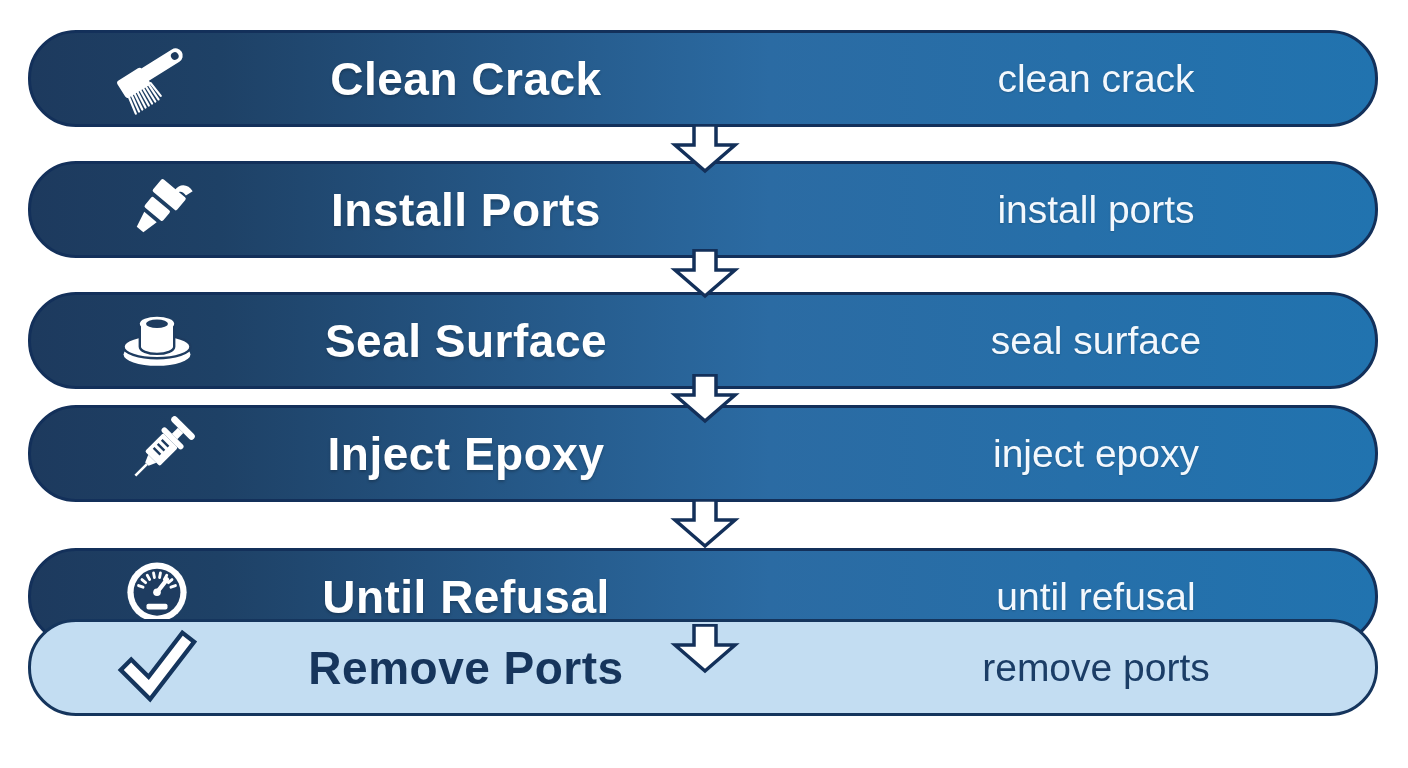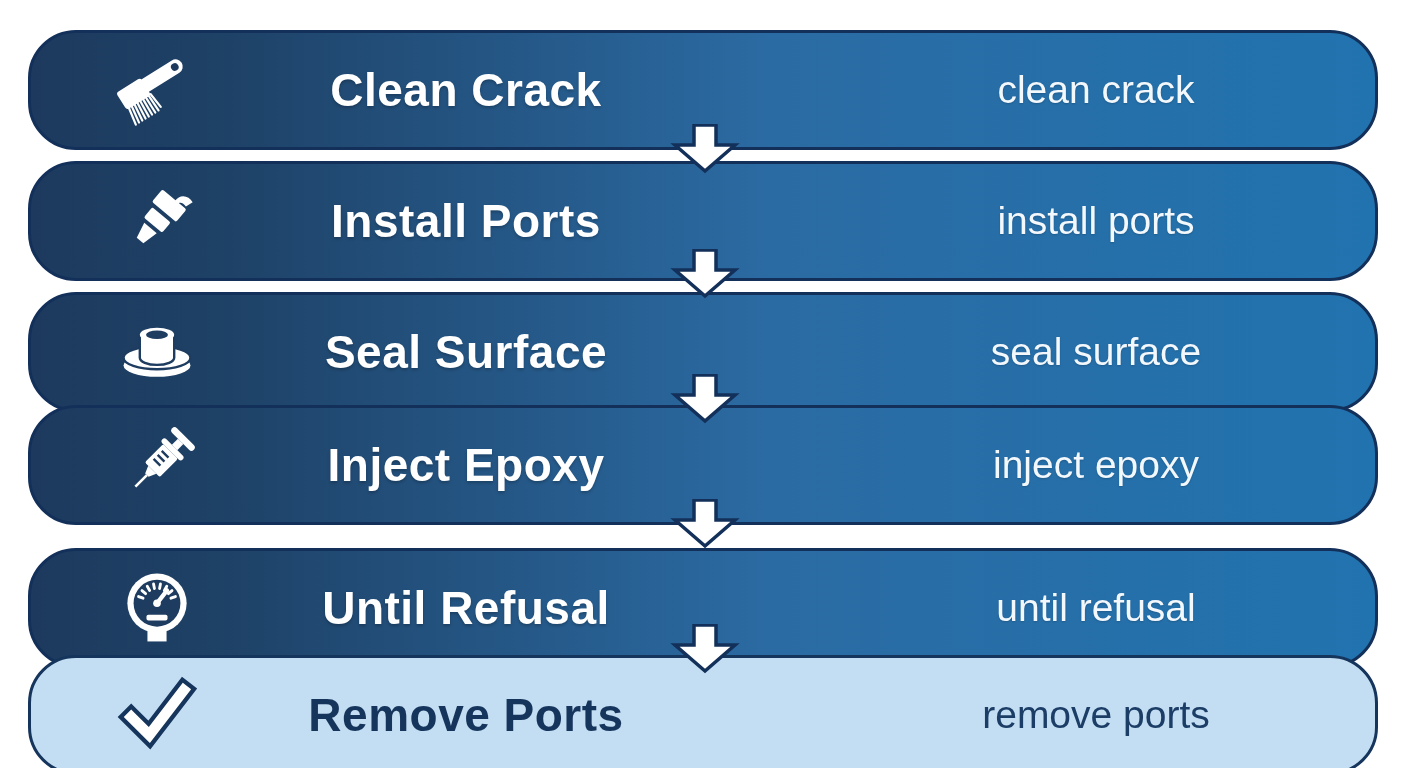--- a/index.html
+++ b/index.html
@@ -2,21 +2,21 @@
 <html><head>
 <meta charset="utf-8">
 <style>
   html,body{margin:0;padding:0;}
   body{
     width:1408px;height:768px;background:#ffffff;position:relative;overflow:hidden;
     font-family:"Liberation Sans", sans-serif;
   }
   .canvas{position:absolute;inset:0;}
   .row{
-    position:absolute;left:28px;width:1350px;height:120px;
+    position:absolute;left:28px;width:1350px;height:97px;
     border-radius:48px;box-sizing:border-box;
     border:3px solid #13305a;
   }
   .row.dark{
     background:linear-gradient(90deg,#1d3a5e 0%,#1e4166 14%,#2b6ba3 55%,#2173af 100%);
   }
   .row.light{
     background:#c3ddf2;
     border:3px solid #15355d;
   }
@@ -146,21 +146,21 @@
         </g>
         <line x1="45" y1="40" x2="55.5" y2="26.5" stroke="#fff" stroke-width="4.5" stroke-linecap="round"></line>
         <circle cx="45" cy="40" r="4" fill="#fff"></circle>
         <rect x="34" y="52" width="22" height="6" rx="2" fill="#fff"></rect>
       </svg>
     </span>
     <span class="title">Until Refusal</span>
     <span class="note">until refusal</span>
   </div>
 
-  <div class="row light" style="top:655px">
+  <div class="row light" style="top:619px">
     <span class="icon-box">
       <svg viewBox="0 0 90 90">
         <path d="M18 47 L37 66 L73 19" fill="none" stroke="#15355d" stroke-width="20" stroke-linecap="square" stroke-linejoin="miter"></path>
         <path d="M18 47 L37 66 L73 19" fill="none" stroke="#fff" stroke-width="11" stroke-linecap="square" stroke-linejoin="miter"></path>
       </svg>
     </span>
     <span class="title">Remove Ports</span>
     <span class="note">remove ports</span>
   </div>
 

